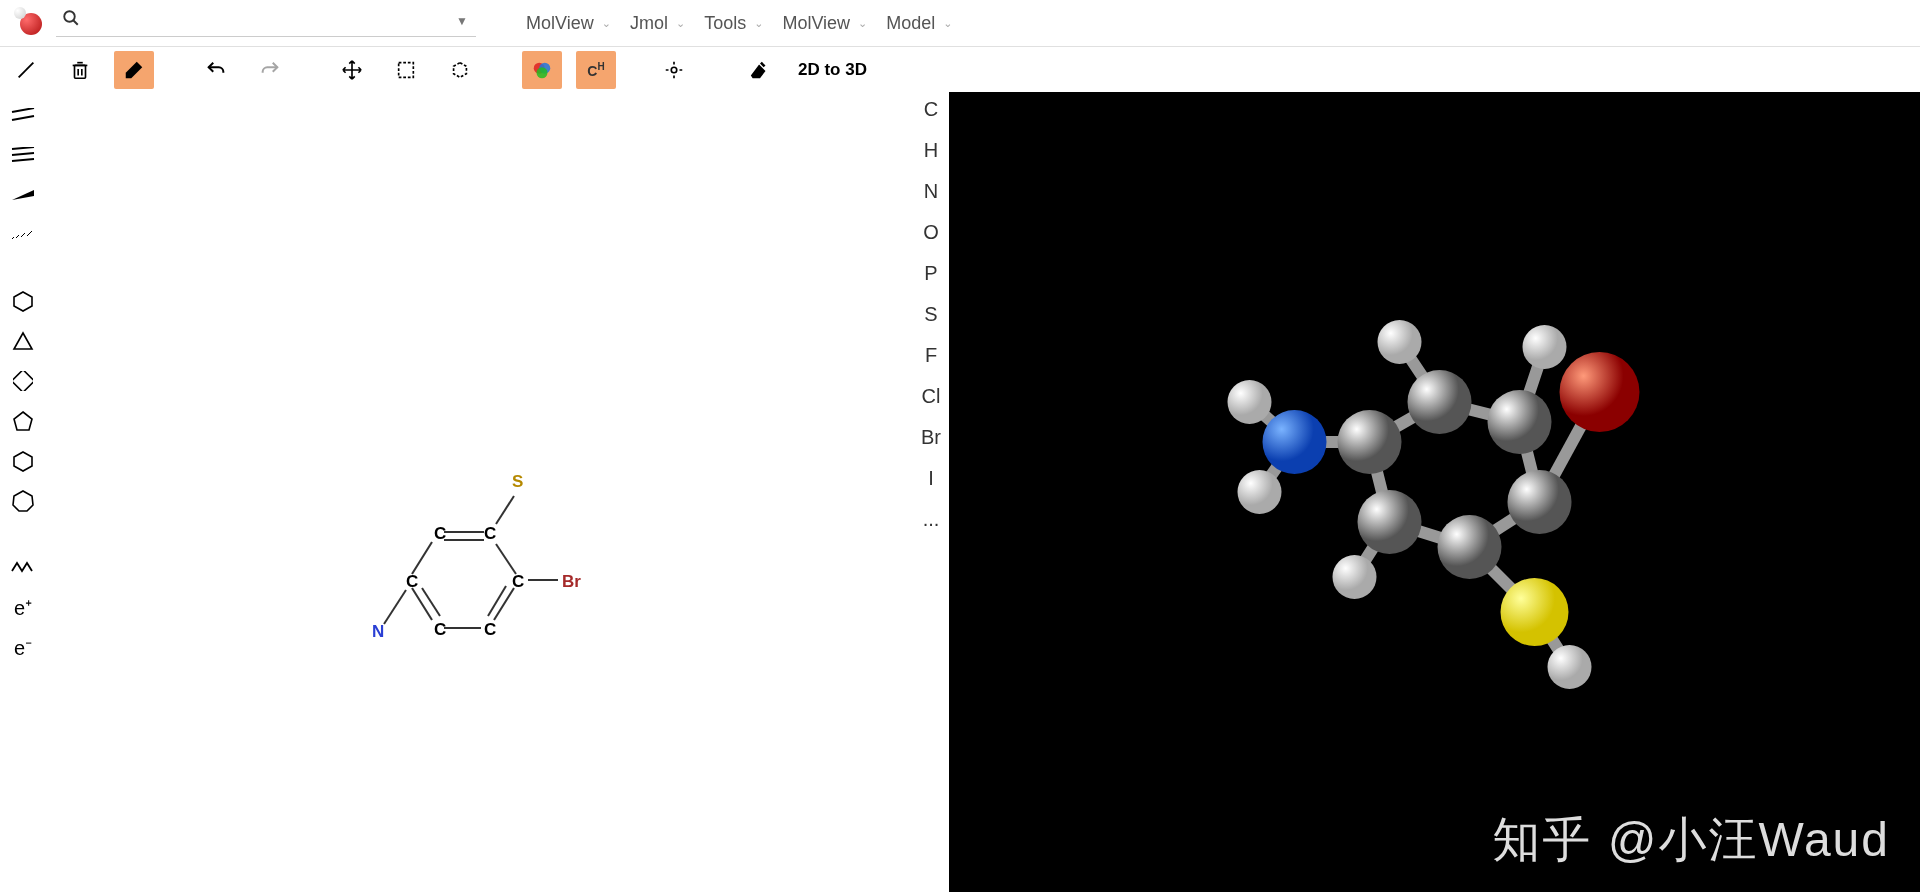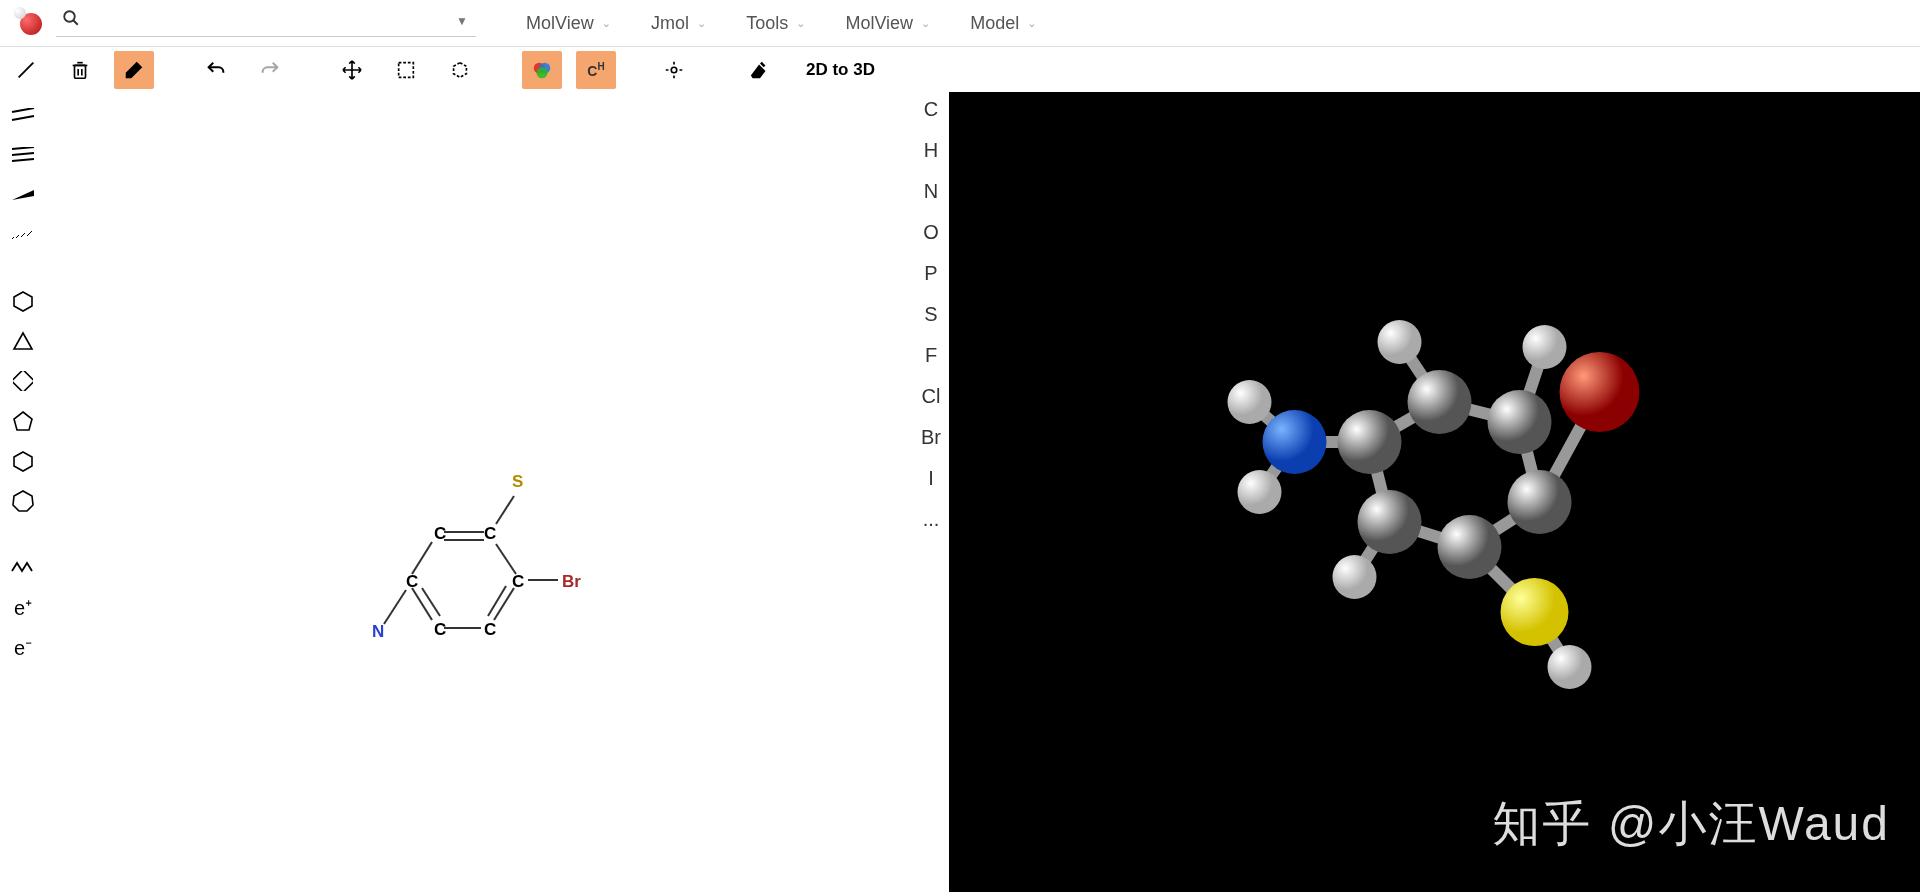--- a/index.html
+++ b/index.html
@@ -5,36 +5,36 @@
 * { margin:0; padding:0; box-sizing:border-box; font-family:Arial,Helvetica,sans-serif; }
 body { width:1920px; height:892px; overflow:hidden; background:#fff; }
 .topbar { height:47px; display:flex; align-items:center; border-bottom:1px solid #e0e0e0; padding:0 8px; }
 .logo { width:32px; height:32px; margin:0 10px 0 6px; position:relative; }
 .logo .ball1{ position:absolute; width:22px;height:22px;border-radius:50%; background:radial-gradient(circle at 30% 30%,#ff6b6b,#b01010); left:6px; top:6px;}
 .logo .ball2{ position:absolute; width:12px;height:12px;border-radius:50%; background:radial-gradient(circle at 30% 30%,#fff,#ccc); left:0; top:0;}
 .search-wrap{ display:flex; align-items:center; width:420px; border-bottom:1px solid #ccc; margin-right:30px; padding-bottom:4px;}
 .search-wrap .sicon{font-size:18px;font-weight:bold; color:#333; margin:0 12px 0 6px;}
 .search-wrap input{border:none;outline:none;flex:1;font-size:16px;}
 .search-wrap .dd{color:#777; font-size:12px; margin:0 8px;}
-.menus{display:flex; gap:40px; padding-left:20px;}
+.menus{display:flex; gap:19px; padding-left:20px;}
 .mitem{color:#555;font-size:18px; cursor:pointer; display:flex; align-items:center; gap:8px;}
 .chev{font-size:11px;color:#aaa;}
 .toolbar{height:45px;display:flex;align-items:center;padding:0 6px;gap:14px;}
 .tb-btn{width:40px;height:38px;display:flex;align-items:center;justify-content:center;border-radius:2px;cursor:pointer;font-size:18px;color:#333;}
 .tb-btn.active{background:#f5a56e;}
 .tb-btn svg{width:22px;height:22px;}
-.tb-text{font-weight:bold;font-size:17px;margin-left:12px;}
+.tb-text{font-weight:bold;font-size:17px;margin-left:4px;}
 .main{display:flex;height:800px;}
 .left-tools{width:46px;display:flex;flex-direction:column;align-items:center;gap:14px;padding-top:10px;}
 .lt{width:30px;height:26px;display:flex;align-items:center;justify-content:center;cursor:pointer;font-size:18px;}
 .canvas2d{flex:0 0 903px;position:relative;background:#fff;}
 .elem-col{position:absolute;right:8px;top:6px;display:flex;flex-direction:column;gap:18px;align-items:center;font-size:20px;color:#333;}
 .elem-col div{cursor:pointer;}
 .viewer3d{flex:1;background:#000;position:relative;}
-.watermark{position:absolute;right:30px;bottom:36px;color:#ddd;font-size:48px;letter-spacing:2px;}
+.watermark{position:absolute;right:30px;bottom:20px;color:#ddd;font-size:48px;letter-spacing:2px;}
 .mol2d{position:absolute;left:320px;top:380px;}
 .atom-lbl{position:absolute;font-weight:bold;font-size:17px;}
 .c-h{font-size:14px;font-weight:bold;}
 </style>
 </head>
 <body>
 
 <div class="topbar">
   <div class="logo">
     <div class="ball1"></div>

